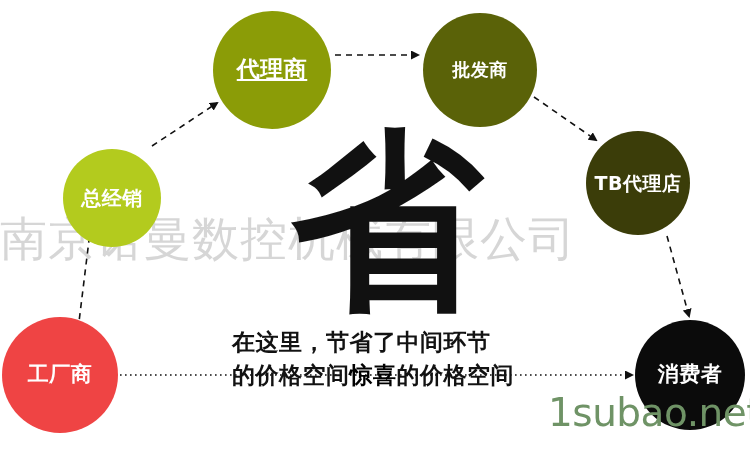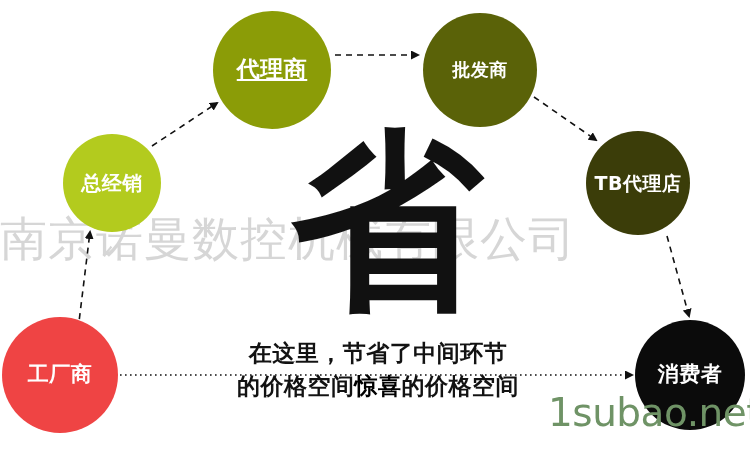--- a/index.html
+++ b/index.html
@@ -76,21 +76,21 @@
   .node .node-label {
     font-family: "DejaVu Sans", "Liberation Sans", sans-serif;
     font-weight: 700;
     color: #ffffff;
     text-align: center;
     line-height: 1.1;
     white-space: nowrap;
     letter-spacing: 0.5px;
   }
 
-  #node-zongjingxiao { left: 63px;  top: 134px; width: 98px;  height: 98px;  background: #b3cb1e; }
+  #node-zongjingxiao { left: 63px;  top: 149px; width: 98px;  height: 98px;  background: #b3cb1e; }
   #node-zongjingxiao .node-label { font-size: 20px; }
 
   #node-dailishang  { left: 213px; top: 11px;  width: 118px; height: 118px; background: #8b9c07; }
   #node-dailishang .node-label { font-size: 23px; text-decoration: underline; }
 
   #node-pifashang   { left: 423px; top: 13px;  width: 114px; height: 114px; background: #5a6208; }
   #node-pifashang .node-label { font-size: 18px; }
 
   #node-tbdailidian { left: 586px; top: 131px; width: 104px; height: 104px; background: #3b3d09; }
   #node-tbdailidian .node-label { font-size: 19px; }
@@ -98,24 +98,24 @@
   #node-gongchangshang { left: 2px;   top: 317px; width: 116px; height: 116px; background: #ef4444; }
   #node-gongchangshang .node-label { font-size: 21px; }
 
   #node-xiaofeizhe  { left: 635px; top: 320px; width: 110px; height: 110px; background: #0b0b0b; }
   #node-xiaofeizhe .node-label { font-size: 21px; }
 
   
   .caption {
     position: absolute;
     left: 232px;
-    top: 337px;
+    top: 326px;
     width: 292px;
     z-index: 7;
-    text-align: center;
+    text-align: left;
     pointer-events: none;
   }
   .caption .cap-line {
     font-family: "DejaVu Sans", "Liberation Sans", sans-serif;
     font-weight: 700;
     font-size: 23px;
     line-height: 33px;
     color: #121212;
     white-space: nowrap;
     letter-spacing: 0.5px;

